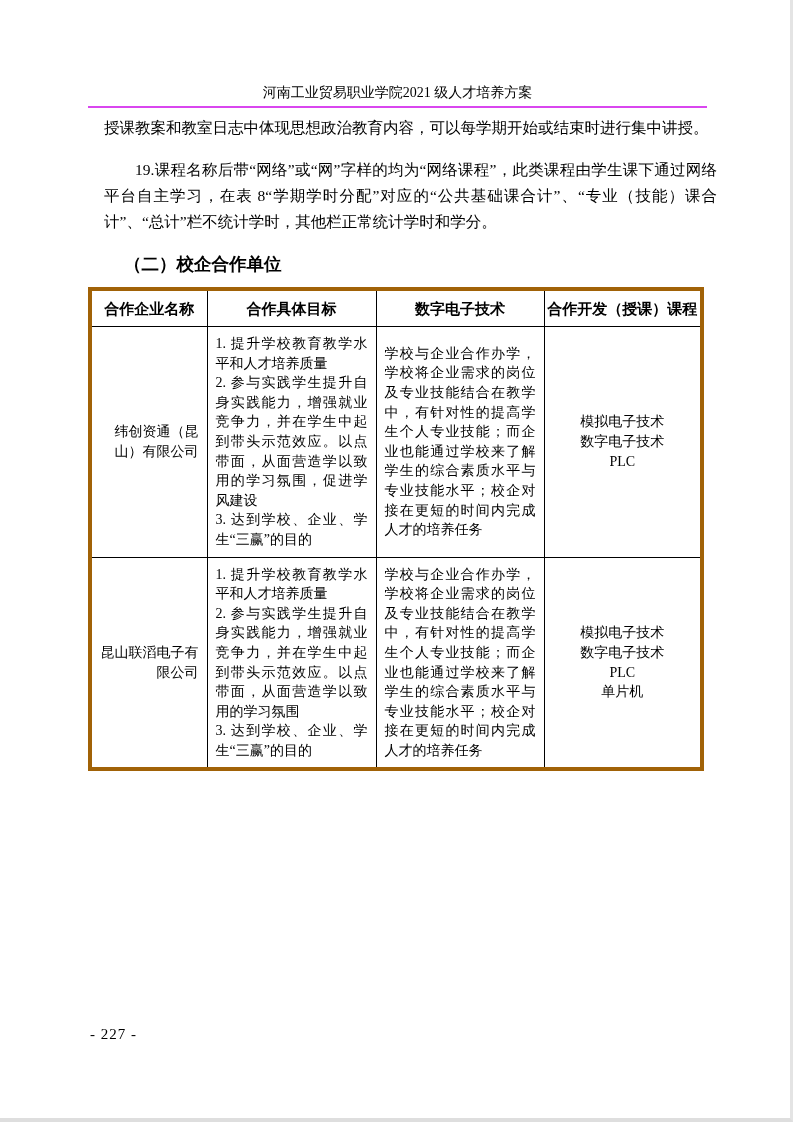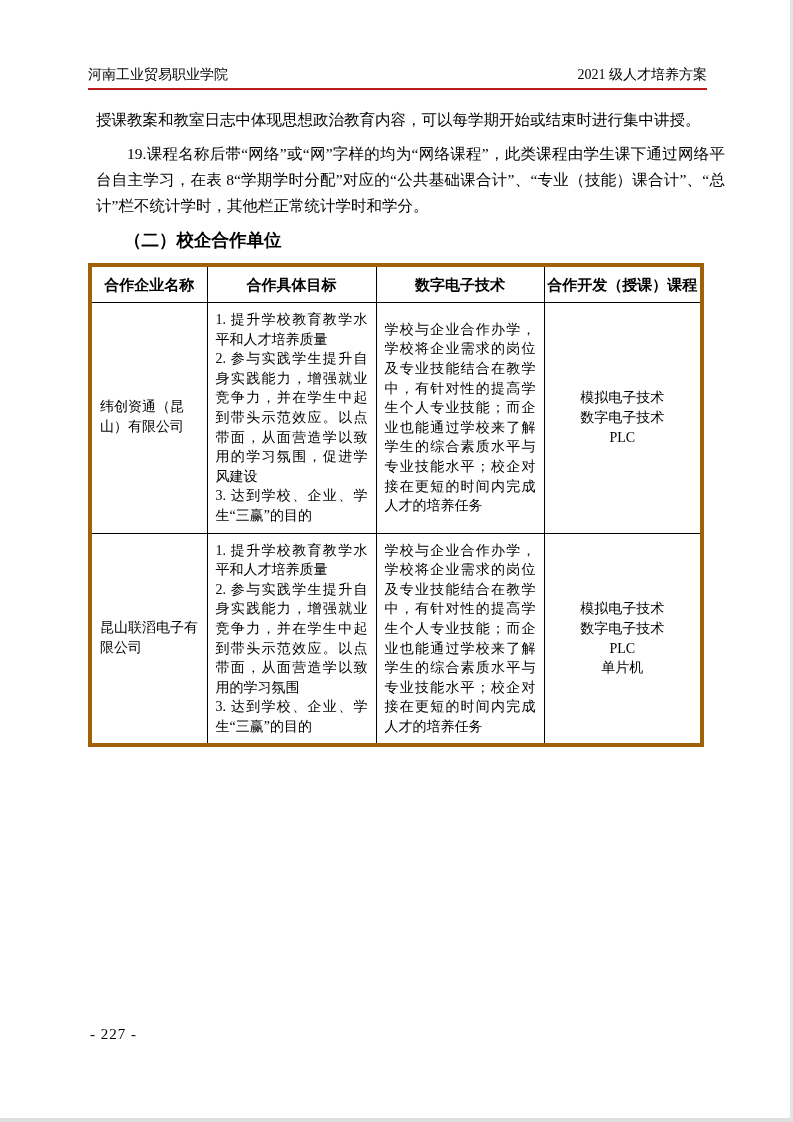--- a/index.html
+++ b/index.html
@@ -9,33 +9,33 @@
     box-sizing:border-box;
     background:#ffffff;
     color:#000;
     font-family:"Liberation Serif","DejaVu Serif",serif;
     overflow:hidden;
     border-right:3px solid #e4e4e4;
     border-bottom:4px solid #dedede;
   }
   
   .doc-header {
-    position:absolute; top:66px; left:88px; width:619px;
-    display:flex; justify-content:space-between; align-items:flex-end;
+    position:absolute; top:84px; left:88px; width:619px;
+    display:flex; justify-content:center; align-items:flex-end;
     font-size:14px; line-height:18px;
     padding-bottom:4px;
-    border-bottom:2px solid #b91c1c;
+    border-bottom:2px solid #d946ef;
   }
   
   .content {
     position:absolute; top:99px; left:88px; width:645px;
     font-size:15.5px; line-height:26px;
     text-align:justify; text-justify:inter-character;
   }
-  .content p { margin:8px; }
+  .content p { margin:16px; }
   .content p.indent { text-indent:2em; }
   .section-heading {
     margin:7px 0 9px 0; padding-left:36px;
     font-size:17.5px; font-weight:bold; line-height:27px;
     text-align:left;
   }
   
   .table-caption { position:relative; width:612px; height:23px; margin-top:3px; }
   .caption-label { position:absolute; left:3px; bottom:1px; font-size:13.5px; line-height:18px; }
   .caption-title { position:absolute; left:0; right:0; bottom:0; text-align:center; font-size:16.5px; font-weight:bold; line-height:20px; }
@@ -49,21 +49,21 @@
   table.coop th {
     height:31px; font-size:15px; font-weight:bold;
     text-align:center; vertical-align:middle; padding:2px;
   }
   table.coop td {
     font-size:14px; line-height:1.4;
     vertical-align:middle; padding:7px 8px;
   }
   tr.row-1 { height:196px; }
   tr.row-2 { height:210px; }
-  td.cell-company { padding:7px 11px; text-align:left;font-family:Liberation Mono, monospace; }
+  td.cell-company { padding:7px 11px; text-align:right; }
   td.cell-goals  { padding:7px; }
   td.cell-goals .goal, td.cell-tasks { text-align:justify; text-justify:inter-character; }
   td.cell-courses { text-align:center; white-space:pre-line; }
   
   .doc-footer { position:absolute; left:90px; top:1026px; font-size:15px; letter-spacing:1px; }
 </style>
 </head>
 <body>
 
 <div class="page">

